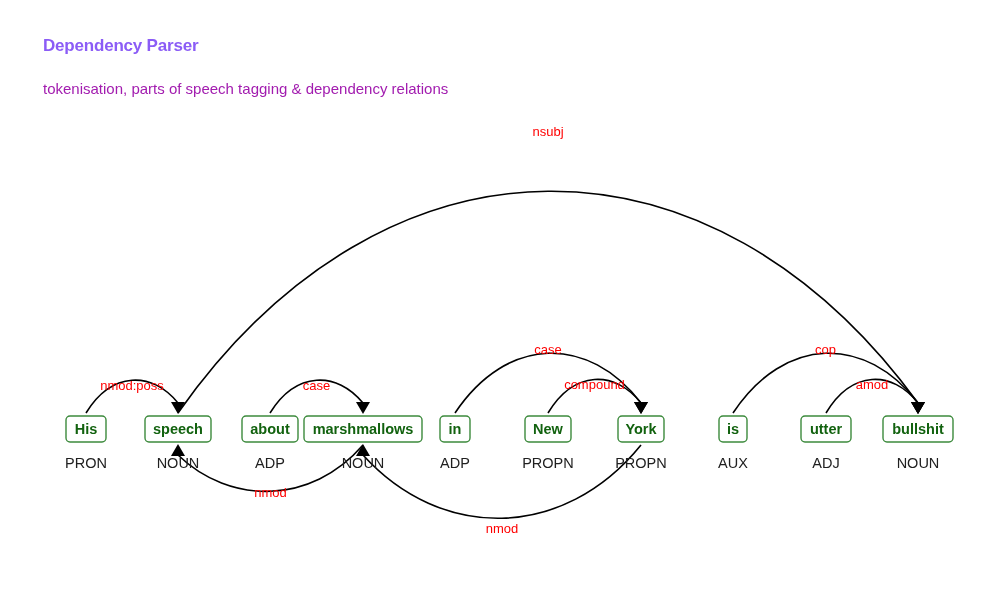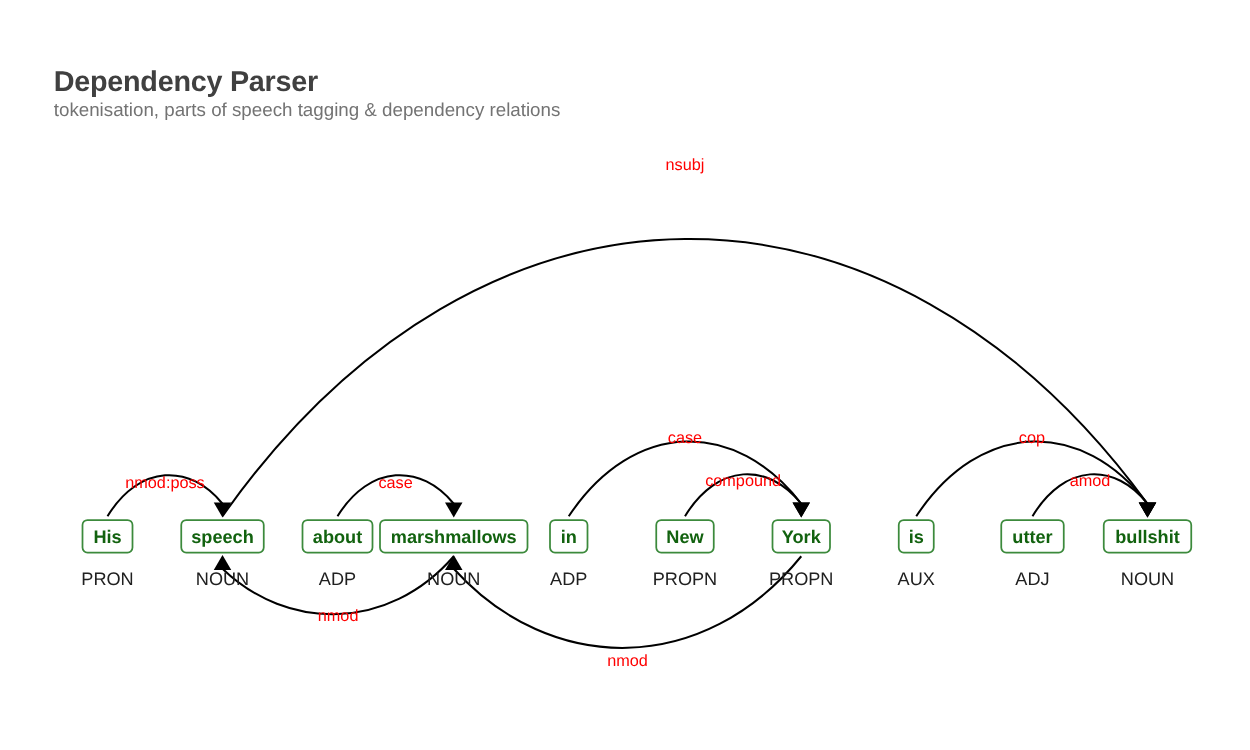--- a/index.html
+++ b/index.html
@@ -16,34 +16,34 @@
   }
   #page {
     position: relative;
     width: 1000px;
     height: 600px;
     background: #ffffff;
   }
   #page-title {
     position: absolute;
     left: 43px;
-    top: 52px;
-    font-size: 23px;
+    top: 36px;
+    font-size: 17px;
     font-weight: bold;
-    color: #404040;
+    color: #8b5cf6;
     letter-spacing: -0.2px;
     white-space: nowrap;
   }
   #page-subtitle {
     position: absolute;
     left: 43px;
     top: 80px;
     font-size: 15px;
     font-weight: normal;
-    color: #737373;
+    color: #a21caf;
     white-space: nowrap;
   }
   #parse-svg {
     position: absolute;
     left: 0;
     top: 0;
     width: 1000px;
     height: 600px;
   }
   .arc-path {

